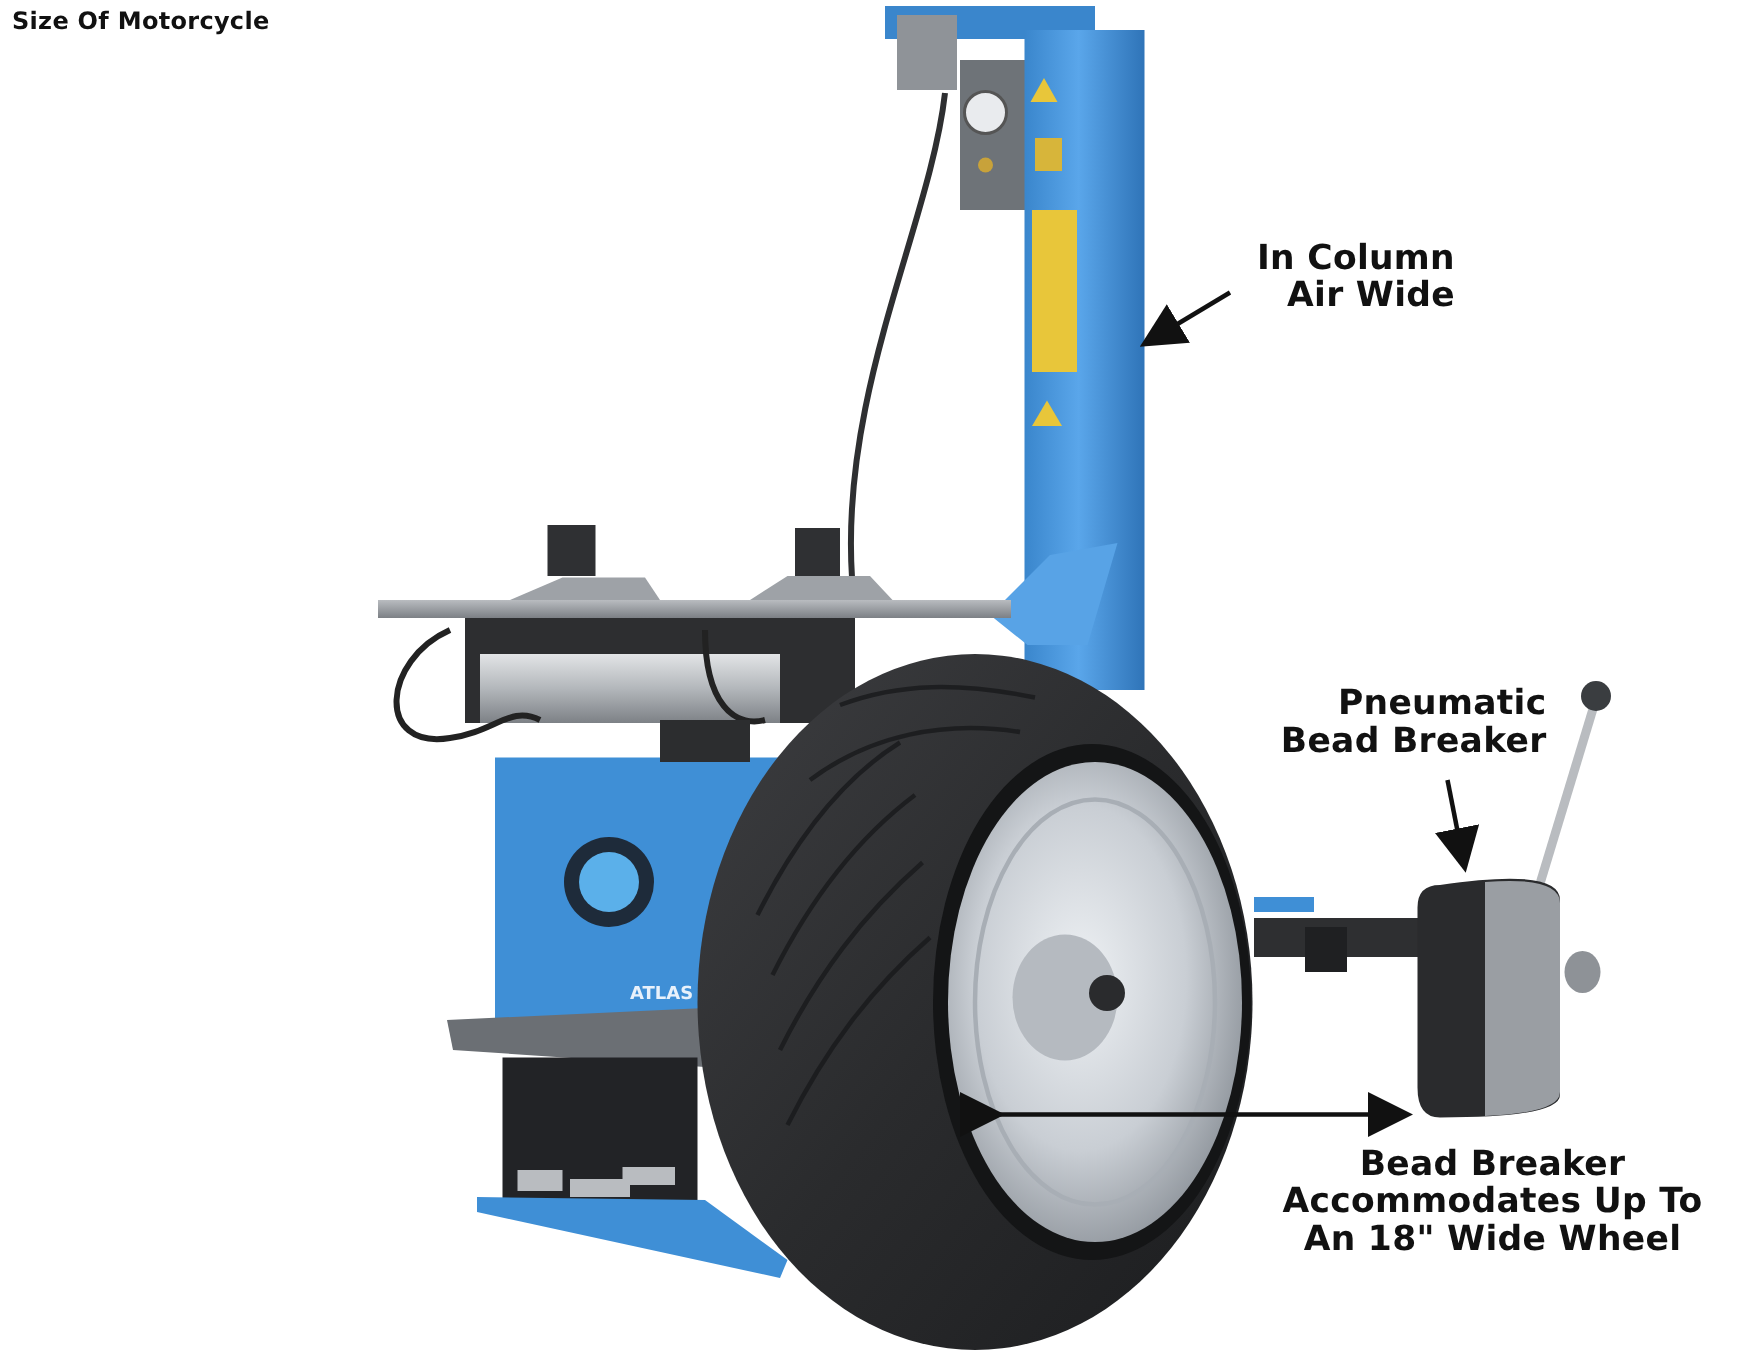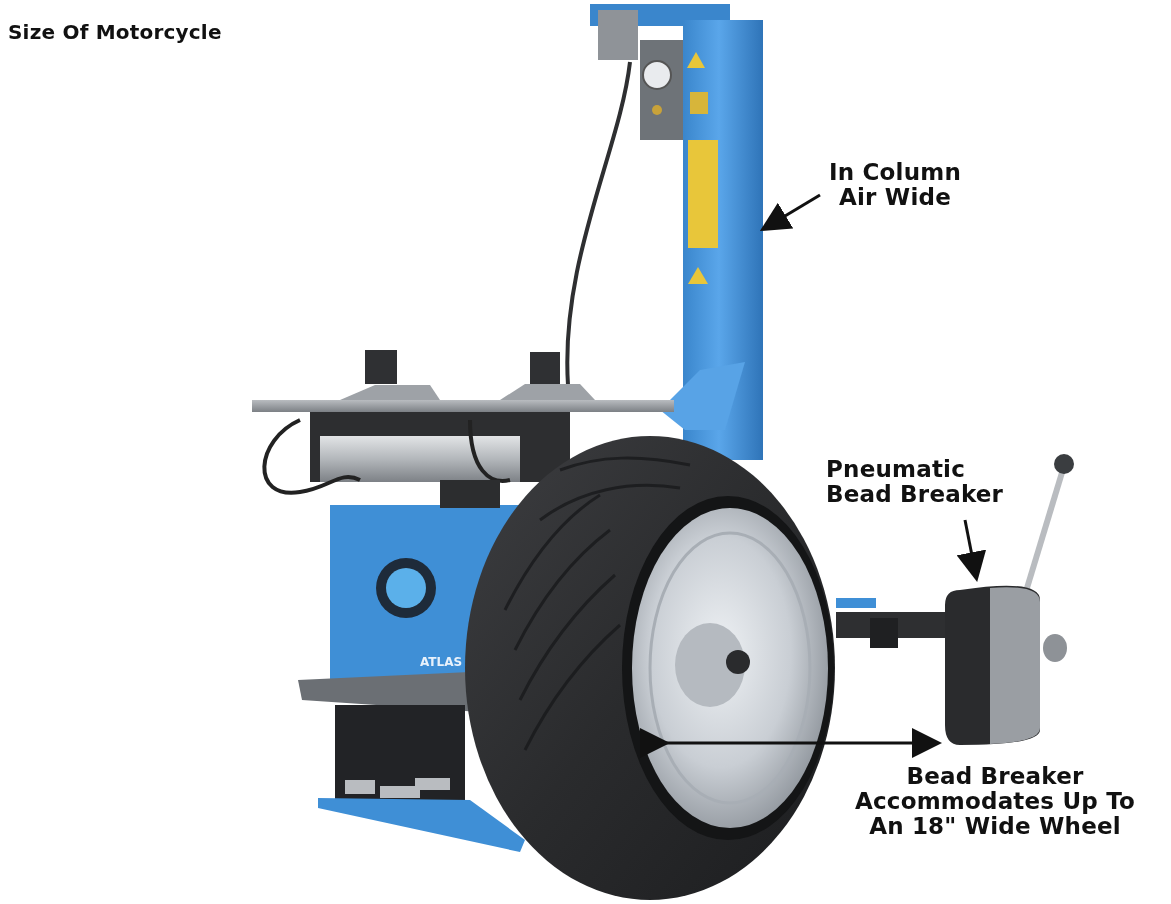--- a/index.html
+++ b/index.html
@@ -1,22 +1,22 @@
 <!DOCTYPE html>
 <html><head>
 <meta charset="utf-8">
 <style>
   html, body { margin: 0; padding: 0; background: #ffffff; }
   body { width: 1171px; height: 904px; position: relative; overflow: hidden; font-family: "DejaVu Sans", sans-serif; }
   .scene { position: absolute; left: 0; top: 0; width: 1171px; height: 904px; }
   .label { position: absolute; color: #111; font-weight: bold; font-family: "DejaVu Sans", sans-serif; line-height: 1.08; letter-spacing: 0.2px; }
   .label .line { display: block; }
-  .lbl-size { left: 8px; top: 22px; font-size: 20px; text-align: left; }
-  .lbl-tank { left: 820px; top: 160px; font-size: 23px; text-align: center; width: 150px; }
-  .lbl-pneu { left: 826px; top: 457px; font-size: 23px; text-align: left; width: 205px; }
+  .lbl-size { left: 8px; top: 5px; font-size: 16px; text-align: left; }
+  .lbl-tank { left: 820px; top: 160px; font-size: 23px; text-align: right; width: 150px; }
+  .lbl-pneu { left: 826px; top: 457px; font-size: 23px; text-align: right; width: 205px; }
   .lbl-wide { left: 820px; top: 764px; font-size: 23px; text-align: center; width: 350px; }
 </style>
 </head>
 <body>
 
 <svg class="scene" viewBox="0 0 1171 904" xmlns="http://www.w3.org/2000/svg">
   <defs>
     <linearGradient id="colGrad" x1="0" x2="1" y1="0" y2="0">
       <stop offset="0" stop-color="#3a86cc"></stop>
       <stop offset="0.45" stop-color="#5aa6ea"></stop>

